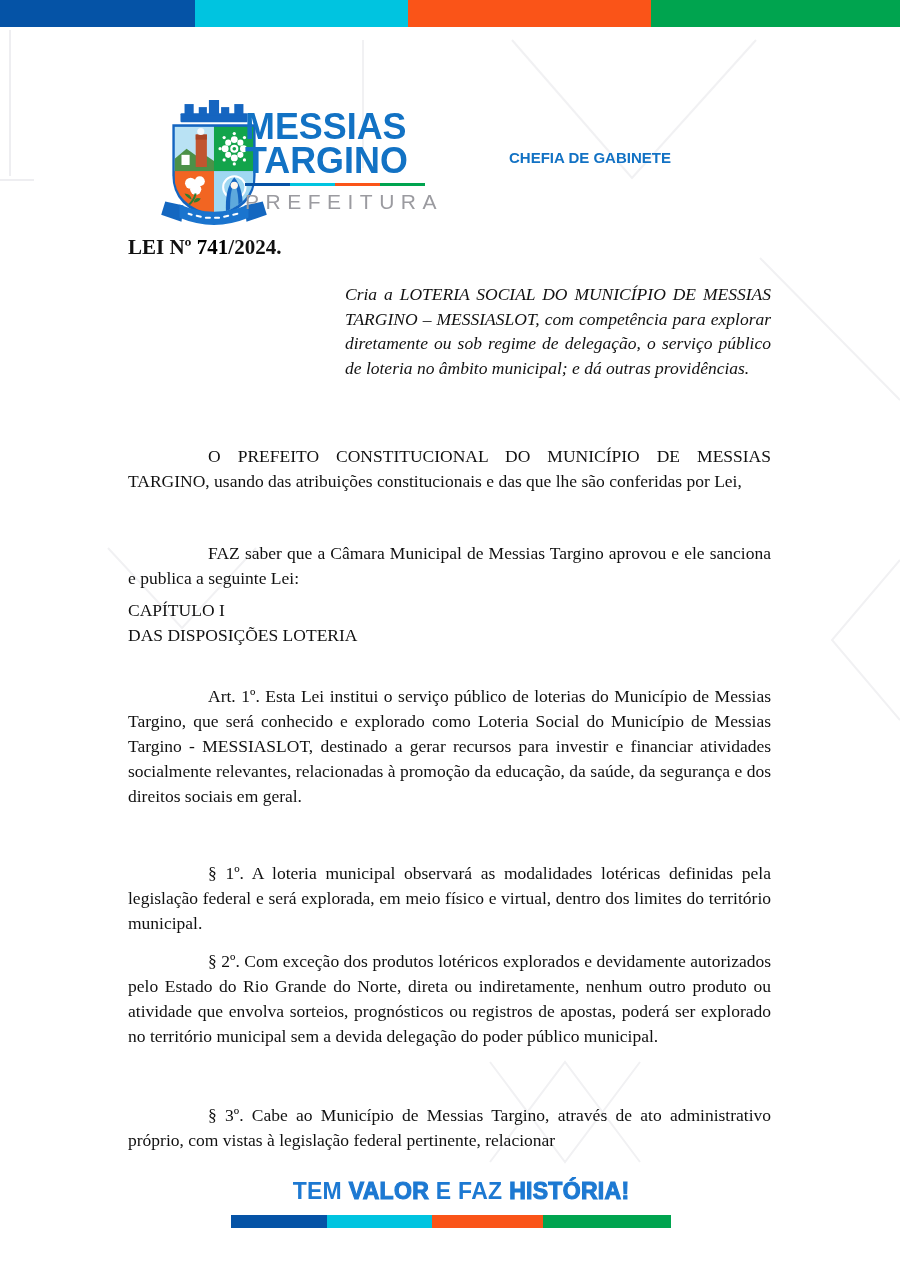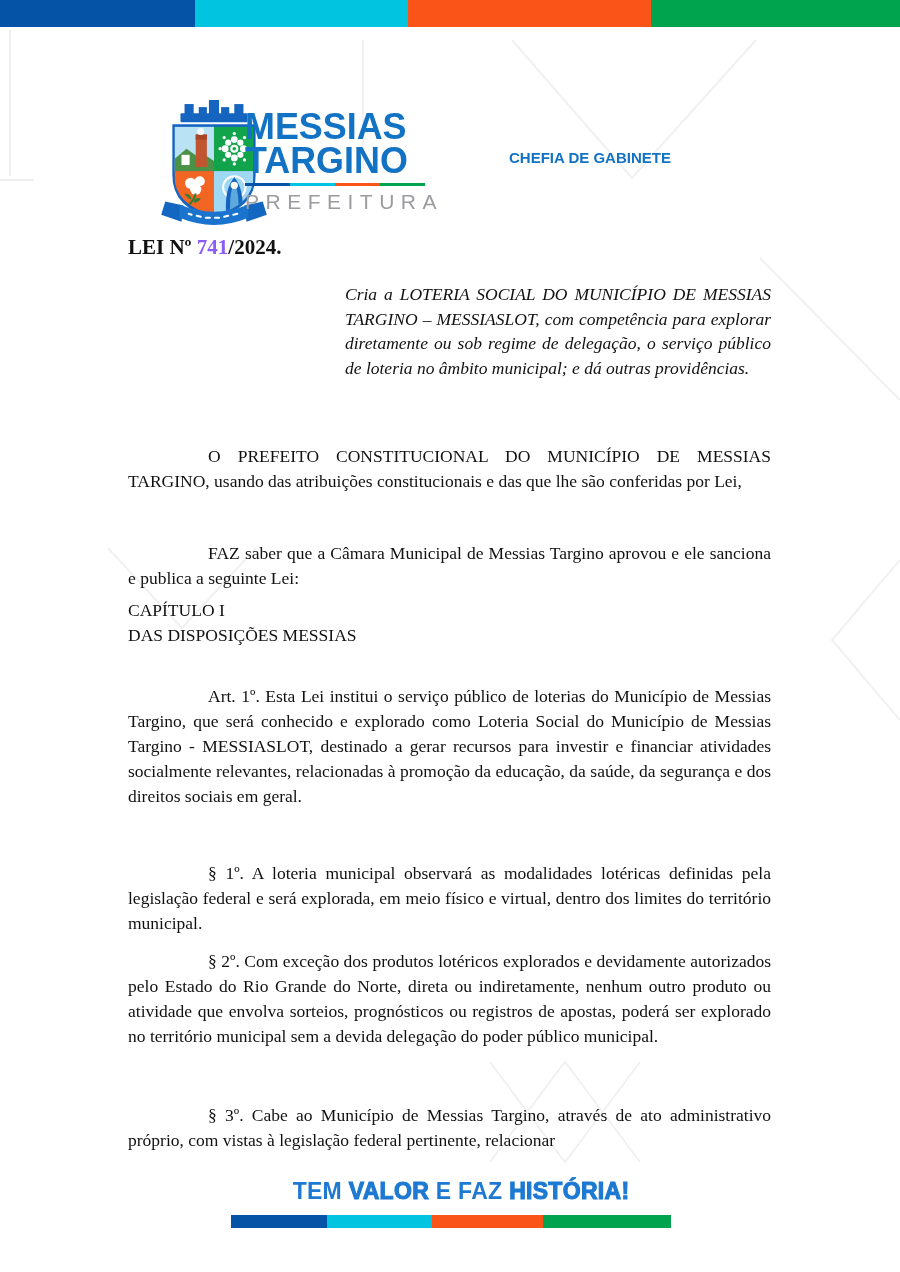--- a/index.html
+++ b/index.html
@@ -49,21 +49,21 @@
   
   .serif-block {
     position:absolute; left:128px; width:643px;
     font-size:17.5px; line-height:25px; text-align:justify;
   }
   .indent { text-indent:80px;margin-top:16px; }
   #law-title {
     position:absolute; left:128px; top:235px;
     font-size:21px; font-weight:bold; white-space:nowrap;
   }
-  #law-title .num { color:#8b5cf6; }
+  #law-title .num { color:#000000; }
   #epigraph {
     position:absolute; left:345px; top:282px; width:426px;
     font-style:italic; font-size:17.5px; line-height:24.7px; text-align:justify;
   }
   .chapter-line { text-align:left; }
   #slogan {
     position:absolute; left:0; top:1178px; width:900px; text-align:center;
     font-family:"Liberation Sans", sans-serif; font-weight:bold;
     font-size:23px; color:#1D79D2; letter-spacing:0.3px; white-space:nowrap;margin-left:11px;
   }
@@ -190,21 +190,21 @@
   <div id="law-title"><span>LEI Nº </span><span class="num">741</span><span>/2024.</span></div>
 
   <div id="epigraph">Cria a LOTERIA SOCIAL DO MUNICÍPIO DE MESSIAS TARGINO – MESSIASLOT, com competência para explorar diretamente ou sob regime de delegação, o serviço público de loteria no âmbito municipal; e dá outras providências.</div>
 
   <div class="serif-block indent" style="top:428px">O PREFEITO CONSTITUCIONAL DO MUNICÍPIO DE MESSIAS TARGINO, usando das atribuições constitucionais e das que lhe são conferidas por Lei,</div>
 
   <div class="serif-block indent" style="top:525px">FAZ saber que a Câmara Municipal de Messias Targino aprovou e ele sanciona e publica a seguinte Lei:</div>
 
   <div class="serif-block" style="top:598px">
     <div class="chapter-line">CAPÍTULO I</div>
-    <div class="chapter-line">DAS DISPOSIÇÕES MESSIAS</div>
+    <div class="chapter-line">DAS DISPOSIÇÕES LOTERIA</div>
   </div>
 
   <div class="serif-block indent" style="top:668px">Art. 1º. Esta Lei institui o serviço público de loterias do Município de Messias Targino, que será conhecido e explorado como Loteria Social do Município de Messias Targino - MESSIASLOT, destinado a gerar recursos para investir e financiar atividades socialmente relevantes, relacionadas à promoção da educação, da saúde, da segurança e dos direitos sociais em geral.</div>
 
   <div class="serif-block indent" style="top:845px">§ 1º. A loteria municipal observará as modalidades lotéricas definidas pela legislação federal e será explorada, em meio físico e virtual, dentro dos limites do território municipal.</div>
 
   <div class="serif-block indent" style="top:933px">§ 2º. Com exceção dos produtos lotéricos explorados e devidamente autorizados pelo Estado do Rio Grande do Norte, direta ou indiretamente, nenhum outro produto ou atividade que envolva sorteios, prognósticos ou registros de apostas, poderá ser explorado no território municipal sem a devida delegação do poder público municipal.</div>
 
   <div class="serif-block indent" style="top:1087px">§ 3º. Cabe ao Município de Messias Targino, através de ato administrativo próprio, com vistas à legislação federal pertinente, relacionar</div>
 

